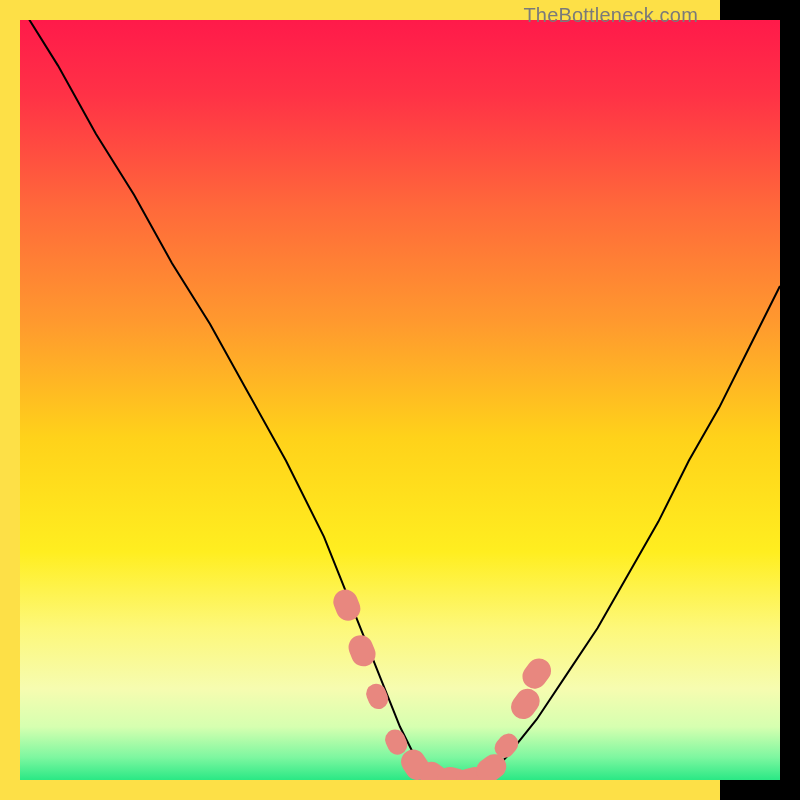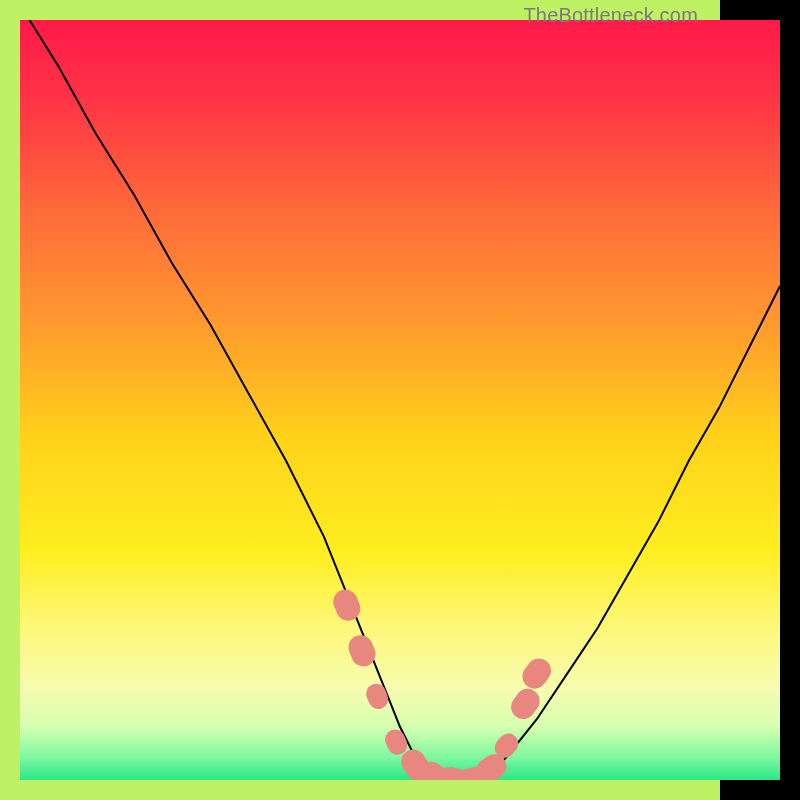--- a/index.html
+++ b/index.html
@@ -10,21 +10,21 @@
     overflow: hidden;
     background: #000;
     font-family: Arial, Helvetica, sans-serif;
   }
   .frame {
     position: absolute;
     left: 0;
     top: 0;
     width: 720px;
     height: 800px;
-    background: #bef264;
+    background: #fde047;
   }
   .plot-area {
     position: absolute;
     left: 20px;
     top: 20px;
     width: 760px;
     height: 760px;
     overflow: hidden;
   }
   .gradient {

